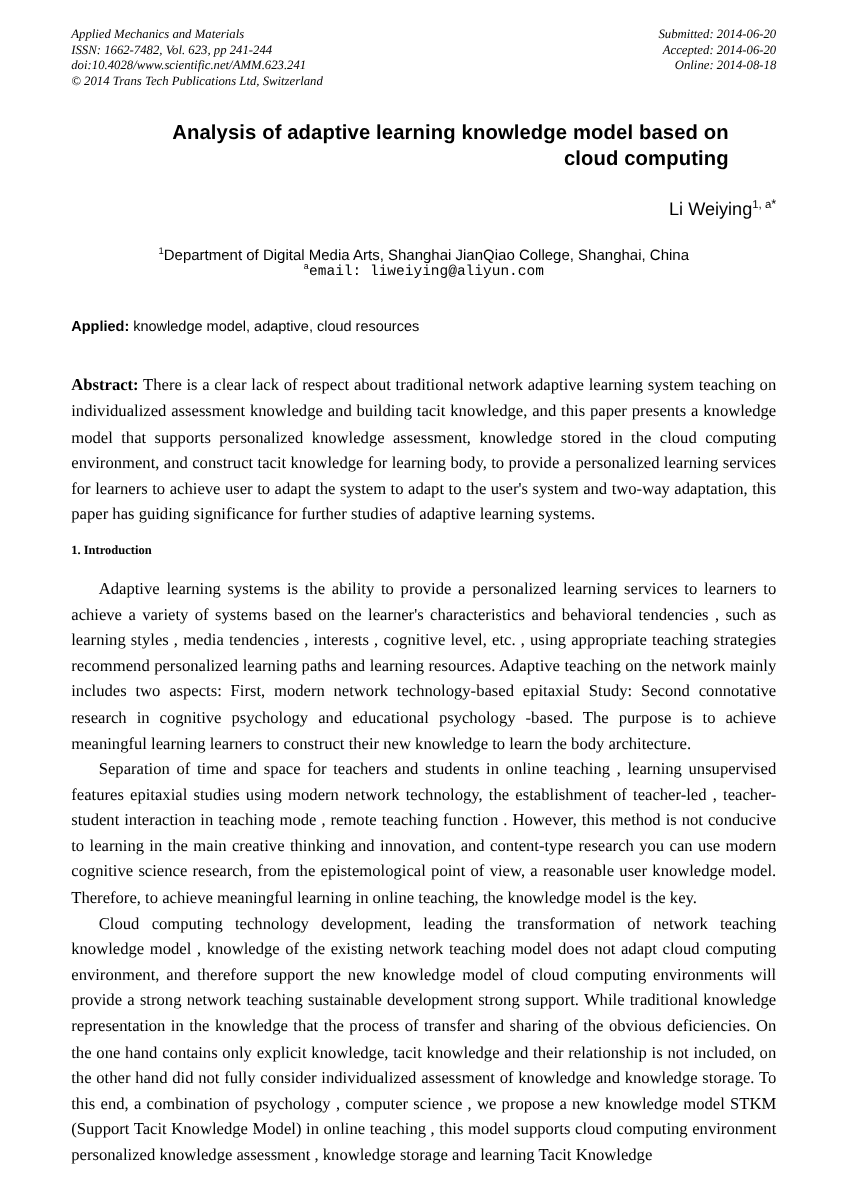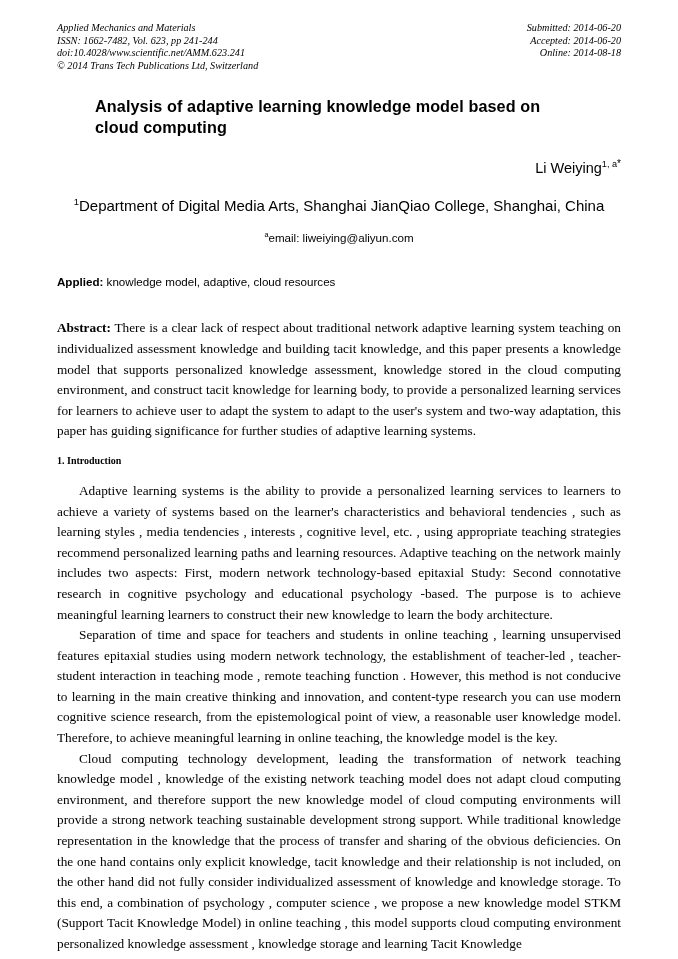--- a/index.html
+++ b/index.html
@@ -39,40 +39,39 @@
   .journal-header .left { text-align: left; }
   .journal-header .right { text-align: right; padding-top: 0px; }
   .journal-header div > div { white-space: nowrap; }
 
   
   .paper-title {
     font-family: "Liberation Sans", sans-serif;
     font-weight: bold;
     font-size: 16.2px;
     line-height: 21px;
-    text-align: left;
+    text-align: right;
     margin: 0 38px 22px 38px;
     letter-spacing: 0.1px;
   }
 
   
   .author-line {
     font-family: "Liberation Sans", sans-serif;
     font-size: 14.5px;
     text-align: right;
     margin-bottom: 21px;
   }
   .affiliation {
     font-family: "Liberation Sans", sans-serif;
-    font-size: 15px;
+    font-size: 12px;
     text-align: center;
-    margin-bottom: 17px;
   }
   .email-line {
-    font-family: Liberation Sans, sans-serif;
+    font-family: Liberation Mono, monospace;
     font-size: 11.6px;
     text-align: center;
     margin-bottom: 30px;
   }
   sup {
     font-size: 0.63em;
     vertical-align: super;
     line-height: 0;
   }
   .sup-small {

